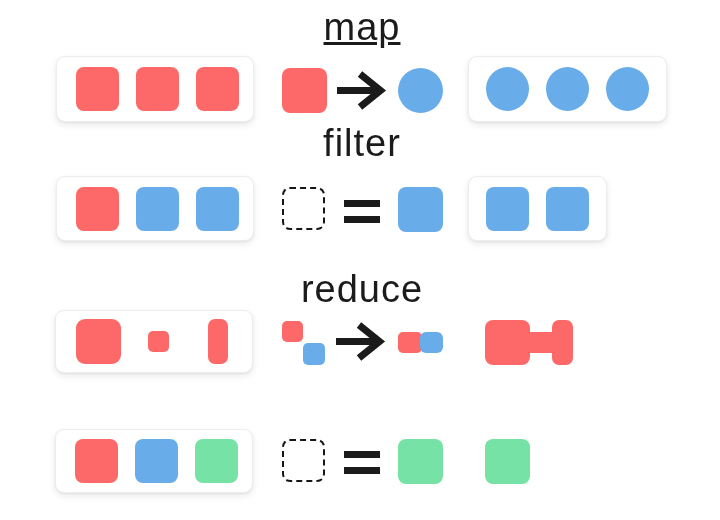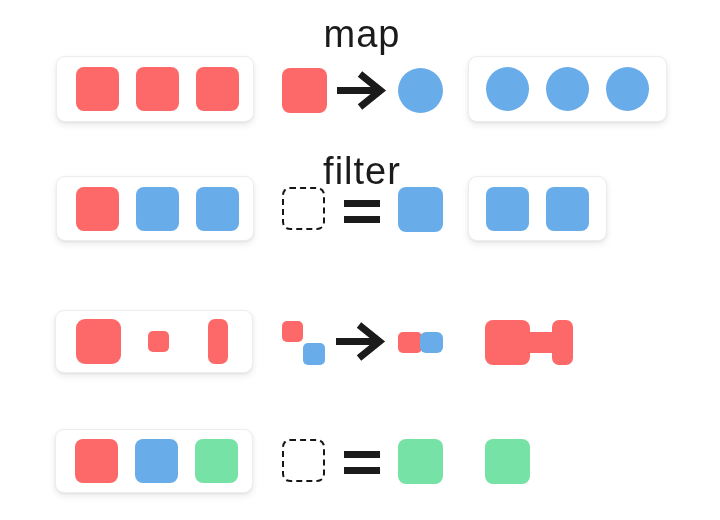--- a/index.html
+++ b/index.html
@@ -1,20 +1,20 @@
 <!DOCTYPE html>
 <html><head>
 <meta charset="utf-8">
 <style>
   html,body{margin:0;padding:0;background:#fff;}
   .stage{position:relative;width:720px;height:520px;background:#fff;overflow:hidden;
          font-family:"Liberation Sans",sans-serif;}
   .title{position:absolute;left:262px;width:200px;text-align:center;margin:0;
          font-size:38px;line-height:46px;font-weight:400;letter-spacing:1px;color:#1b1b1b;}
-  .t1{top:11px;} .t2{top:148px;} .t3{top:266px;} .t4{top:383px;}
+  .t1{top:4px;text-decoration:underline;} .t2{top:120px;} .t3{top:266px;} .t4{top:383px;}
 
   .card{position:absolute;background:#fff;border:1px solid #ededed;border-radius:9px;
         box-shadow:0 3px 7px rgba(0,0,0,.09),0 1px 2px rgba(0,0,0,.05);
         display:flex;align-items:center;box-sizing:border-box;gap:17px;}
   .c1l{left:56px;top:56px;width:198px;height:66px;padding:0 0 0 19px;}
   .c2l{left:56px;top:176px;width:198px;height:65px;padding:0 0 0 19px;}
   .c3l{left:55px;top:310px;width:198px;height:63px;padding:0 0 0 20px;gap:0;}
   .c4l{left:55px;top:429px;width:198px;height:64px;padding:0 0 0 19px;}
   .c1r{left:468px;top:56px;width:199px;height:66px;padding:0 0 0 17px;}
   .c2r{left:468px;top:176px;width:139px;height:65px;padding:0 0 0 17px;}
@@ -90,20 +90,21 @@
     <rect x="0" y="17" width="36" height="7" fill="#1b1b1b"></rect>
   </svg>
   <div class="grp m2r">
       <span class="sh sh-sqm" style="background: rgb(104, 172, 233);"></span>
     </div>
   <div class="card c2r">
       <span class="sh sh-sq" style="background: rgb(104, 172, 233);"></span>
       <span class="sh sh-sq" style="background: rgb(104, 172, 233);"></span>
     </div>
 
+  <h2 class="title t3">reduce</h2>
   <div class="card c3l">
       <span class="sh sh-bigsq" style="background: rgb(252, 105, 104);"></span>
       <span class="sh sh-mini" style="background: rgb(252, 105, 104);"></span>
       <span class="sh sh-tall" style="background: rgb(252, 105, 104);"></span>
     </div>
   <div class="grp m3l">
       <span class="sh sh-mini" style="background: rgb(252, 105, 104);"></span>
       <span class="sh sh-minilow" style="background: rgb(104, 172, 233);"></span>
     </div>
   <svg class="sym a3" width="52" height="43" viewBox="0 0 52 43">

